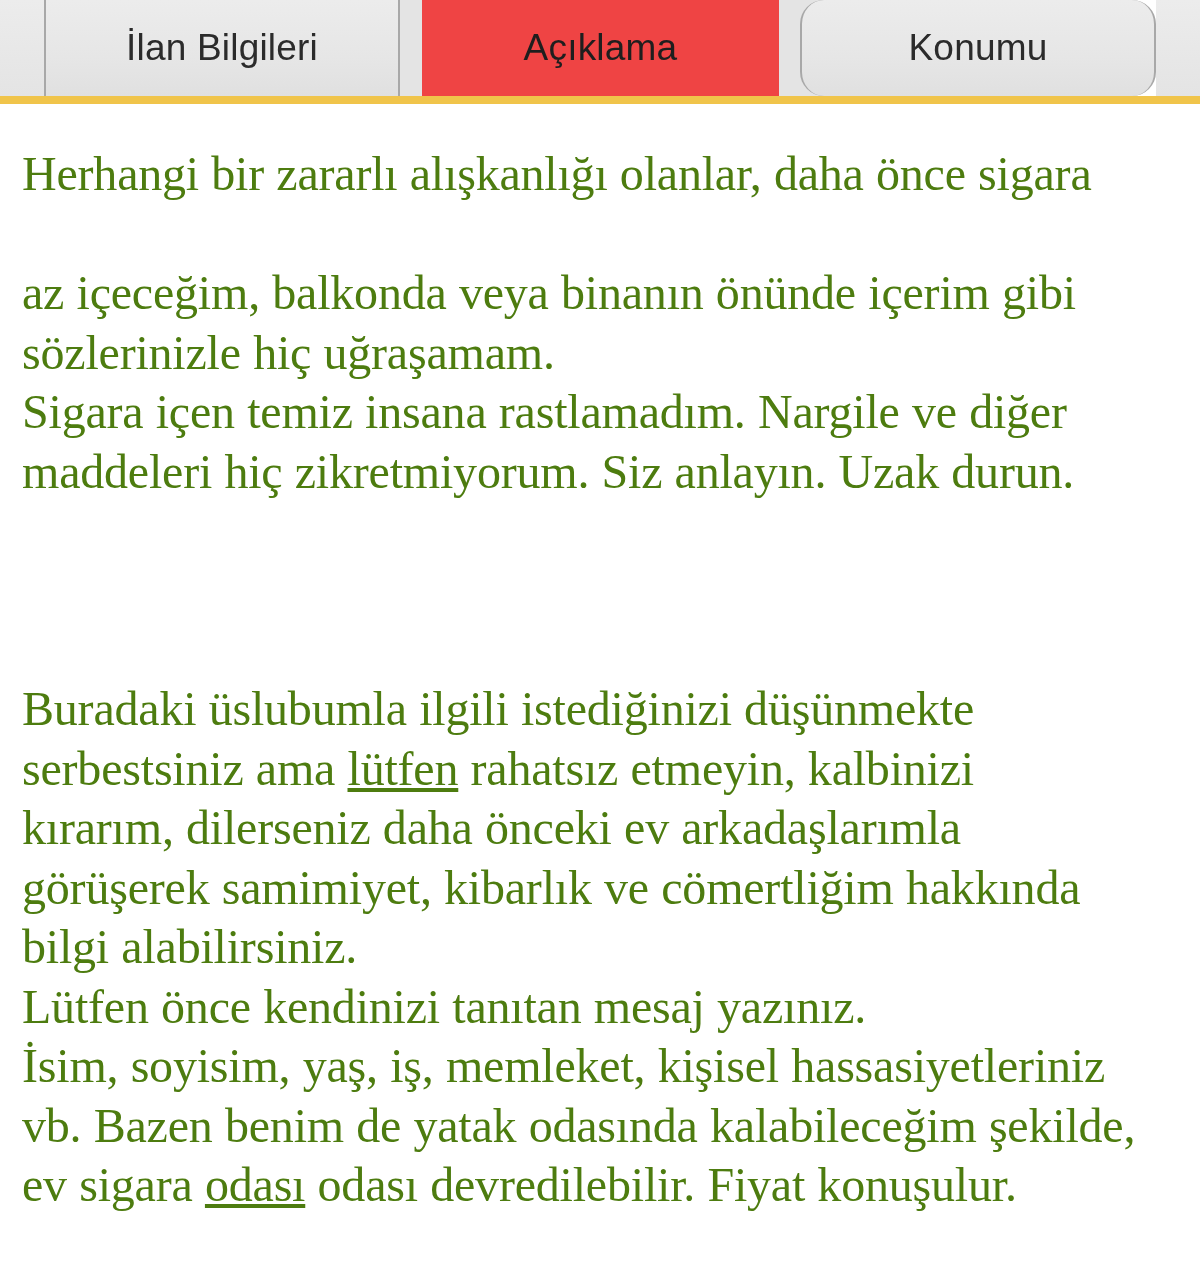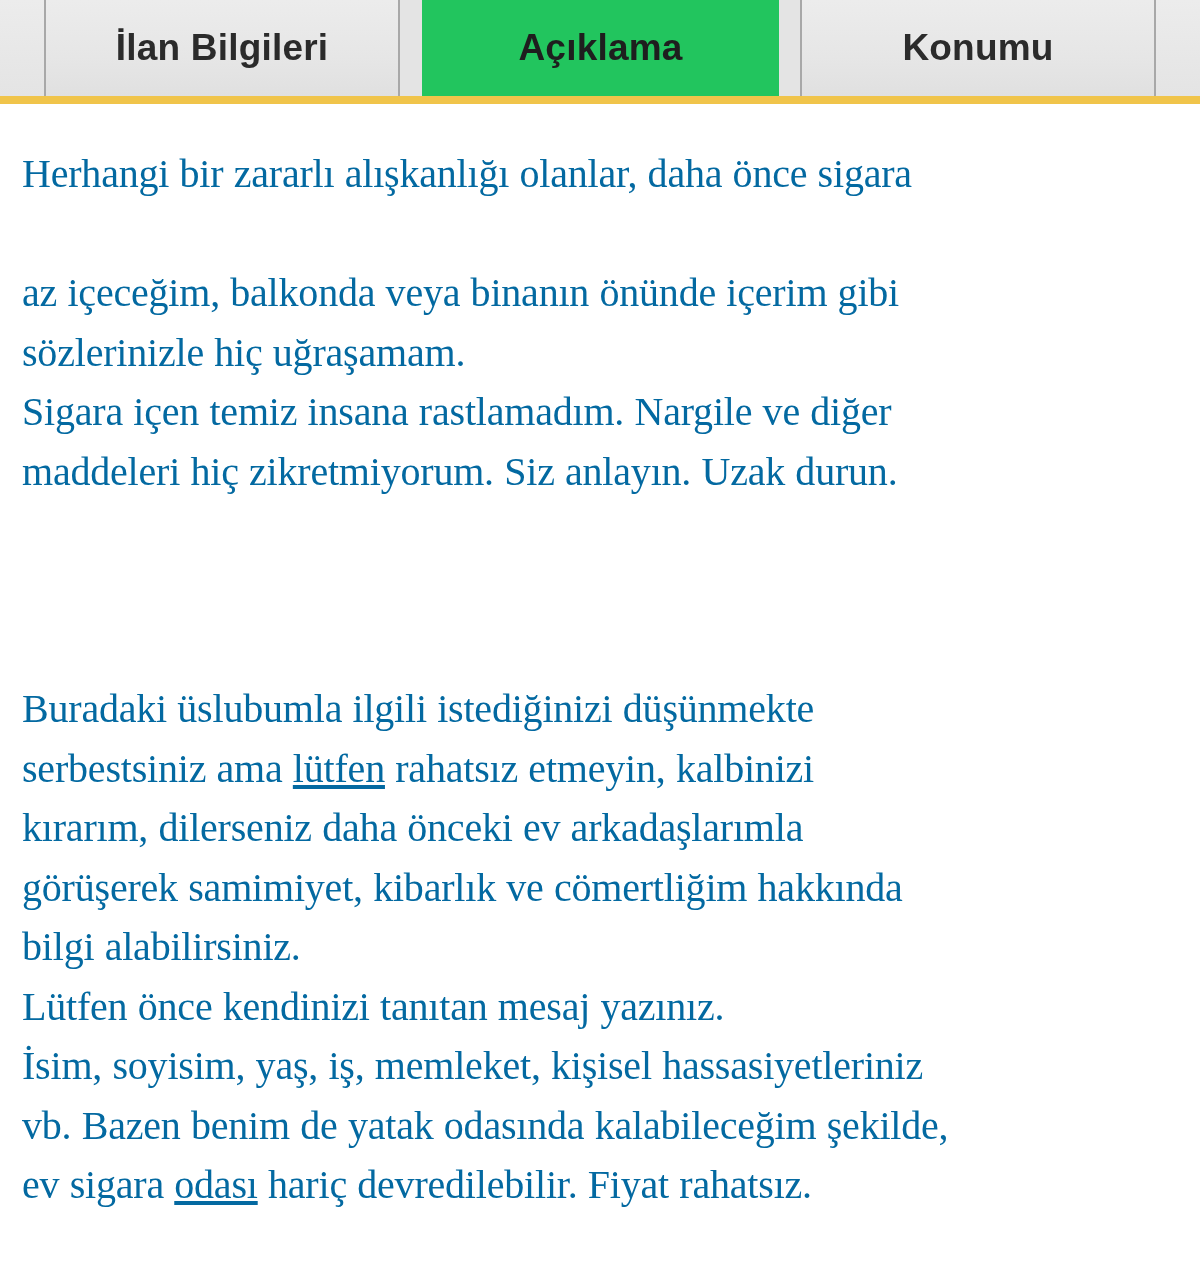--- a/index.html
+++ b/index.html
@@ -14,21 +14,20 @@
     overflow: hidden;
   }
 
   
   #tabbar {
     position: relative;
     width: 984px;
     height: 100px;
     background: #e4e4e4;
     box-sizing: border-box;
-    font-weight: bold;
   }
   .tab {
     position: absolute;
     top: 0;
     height: 96px;
     display: flex;
     align-items: center;
     justify-content: center;
     box-sizing: border-box;
     font-family: "Liberation Sans", "DejaVu Sans", sans-serif;
@@ -36,27 +35,27 @@
     color: #2b2b2b;
     letter-spacing: 0.2px;
     background: linear-gradient(to bottom, #ececec 0%, #e6e6e6 60%, #e0e0e0 100%);
     white-space: nowrap;
   }
   .tab.tab-inactive {
     border-left: 2px solid #a8a8a8;
     border-right: 2px solid #a8a8a8;
   }
   .tab.tab-active {
-    background: #22c55e;
+    background: #ef4444;
     border: none;
     color: #1e1e1e;
   }
   #tab-ilan   { left: 44px;  width: 356px; }
   #tab-aciklama { left: 422px; width: 357px; }
-  #tab-konumu { left: 800px; width: 356px; }
+  #tab-konumu { left: 800px; width: 356px; border-radius: 24px; }
 
   
   .edge-pad {
     position: absolute;
     top: 0;
     height: 96px;
     background: linear-gradient(to bottom, #ececec 0%, #e4e4e4 100%);
   }
   #edge-left  { left: 0;    width: 44px; }
   #edge-right { left: 1156px; width: 44px; }
@@ -66,23 +65,23 @@
     left: 0;
     top: 96px;
     width: 1200px;
     height: 8px;
     background: #f0c44a;
   }
 
   
   #description {
     padding: 44px 8px 0 22px;
-    font-size: 40px;
+    font-size: 48px;
     line-height: 59.5px;
-    color: #0369a1;
+    color: #4d7c0f;
     letter-spacing: -0.2px;
     word-spacing: 0.5px;
   }
   .para { margin: 0; }
   .spacer { height: 59px; }
   .u { text-decoration: underline; text-underline-offset: 3px; }
 </style>
 </head>
 <body>
 
@@ -123,16 +122,16 @@
     <br>
     <br>
     <span>Buradaki üslubumla ilgili istediğinizi düşünmekte</span><br>
     <span>serbestsiniz ama </span><span class="u">lütfen</span><span> rahatsız etmeyin, kalbinizi</span><br>
     <span>kırarım, dilerseniz daha önceki ev arkadaşlarımla</span><br>
     <span>görüşerek samimiyet, kibarlık ve cömertliğim hakkında</span><br>
     <span>bilgi alabilirsiniz.</span><br>
     <span>Lütfen önce kendinizi tanıtan mesaj yazınız.</span><br>
     <span>İsim, soyisim, yaş, iş, memleket, kişisel hassasiyetleriniz</span><br>
     <span>vb. Bazen benim de yatak odasında kalabileceğim şekilde,</span><br>
-    <span>ev sigara </span><span class="u">odası</span><span> hariç devredilebilir. Fiyat rahatsız.</span><br>
+    <span>ev sigara </span><span class="u">odası</span><span> odası devredilebilir. Fiyat konuşulur.</span><br>
   </p>
 
 </div>
 
 </body></html>

